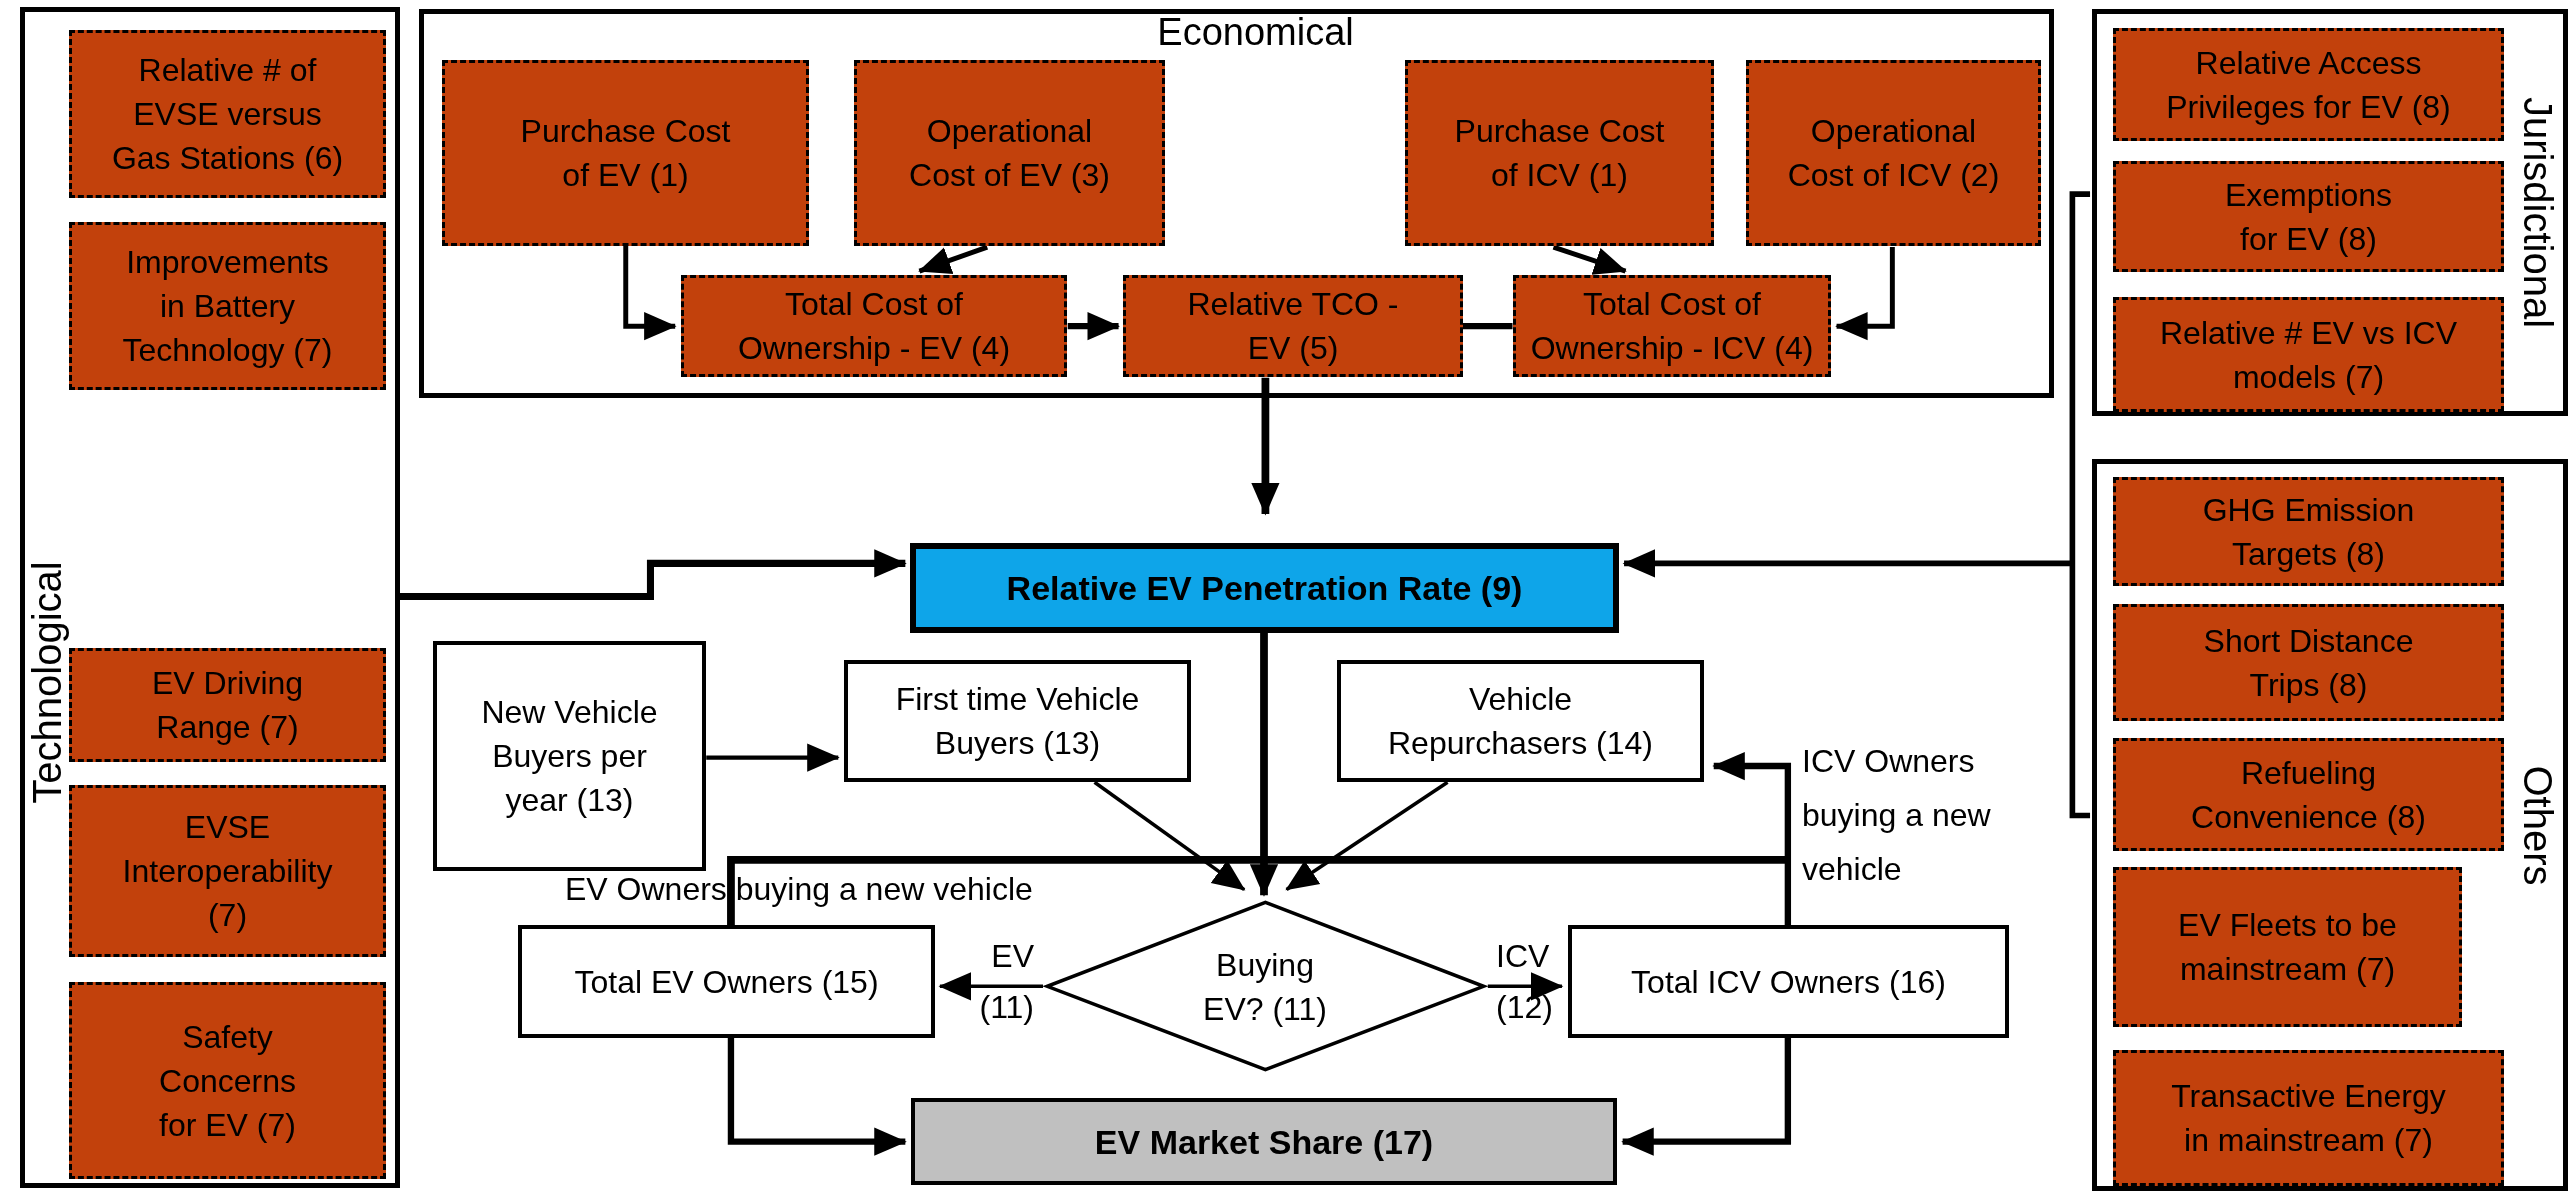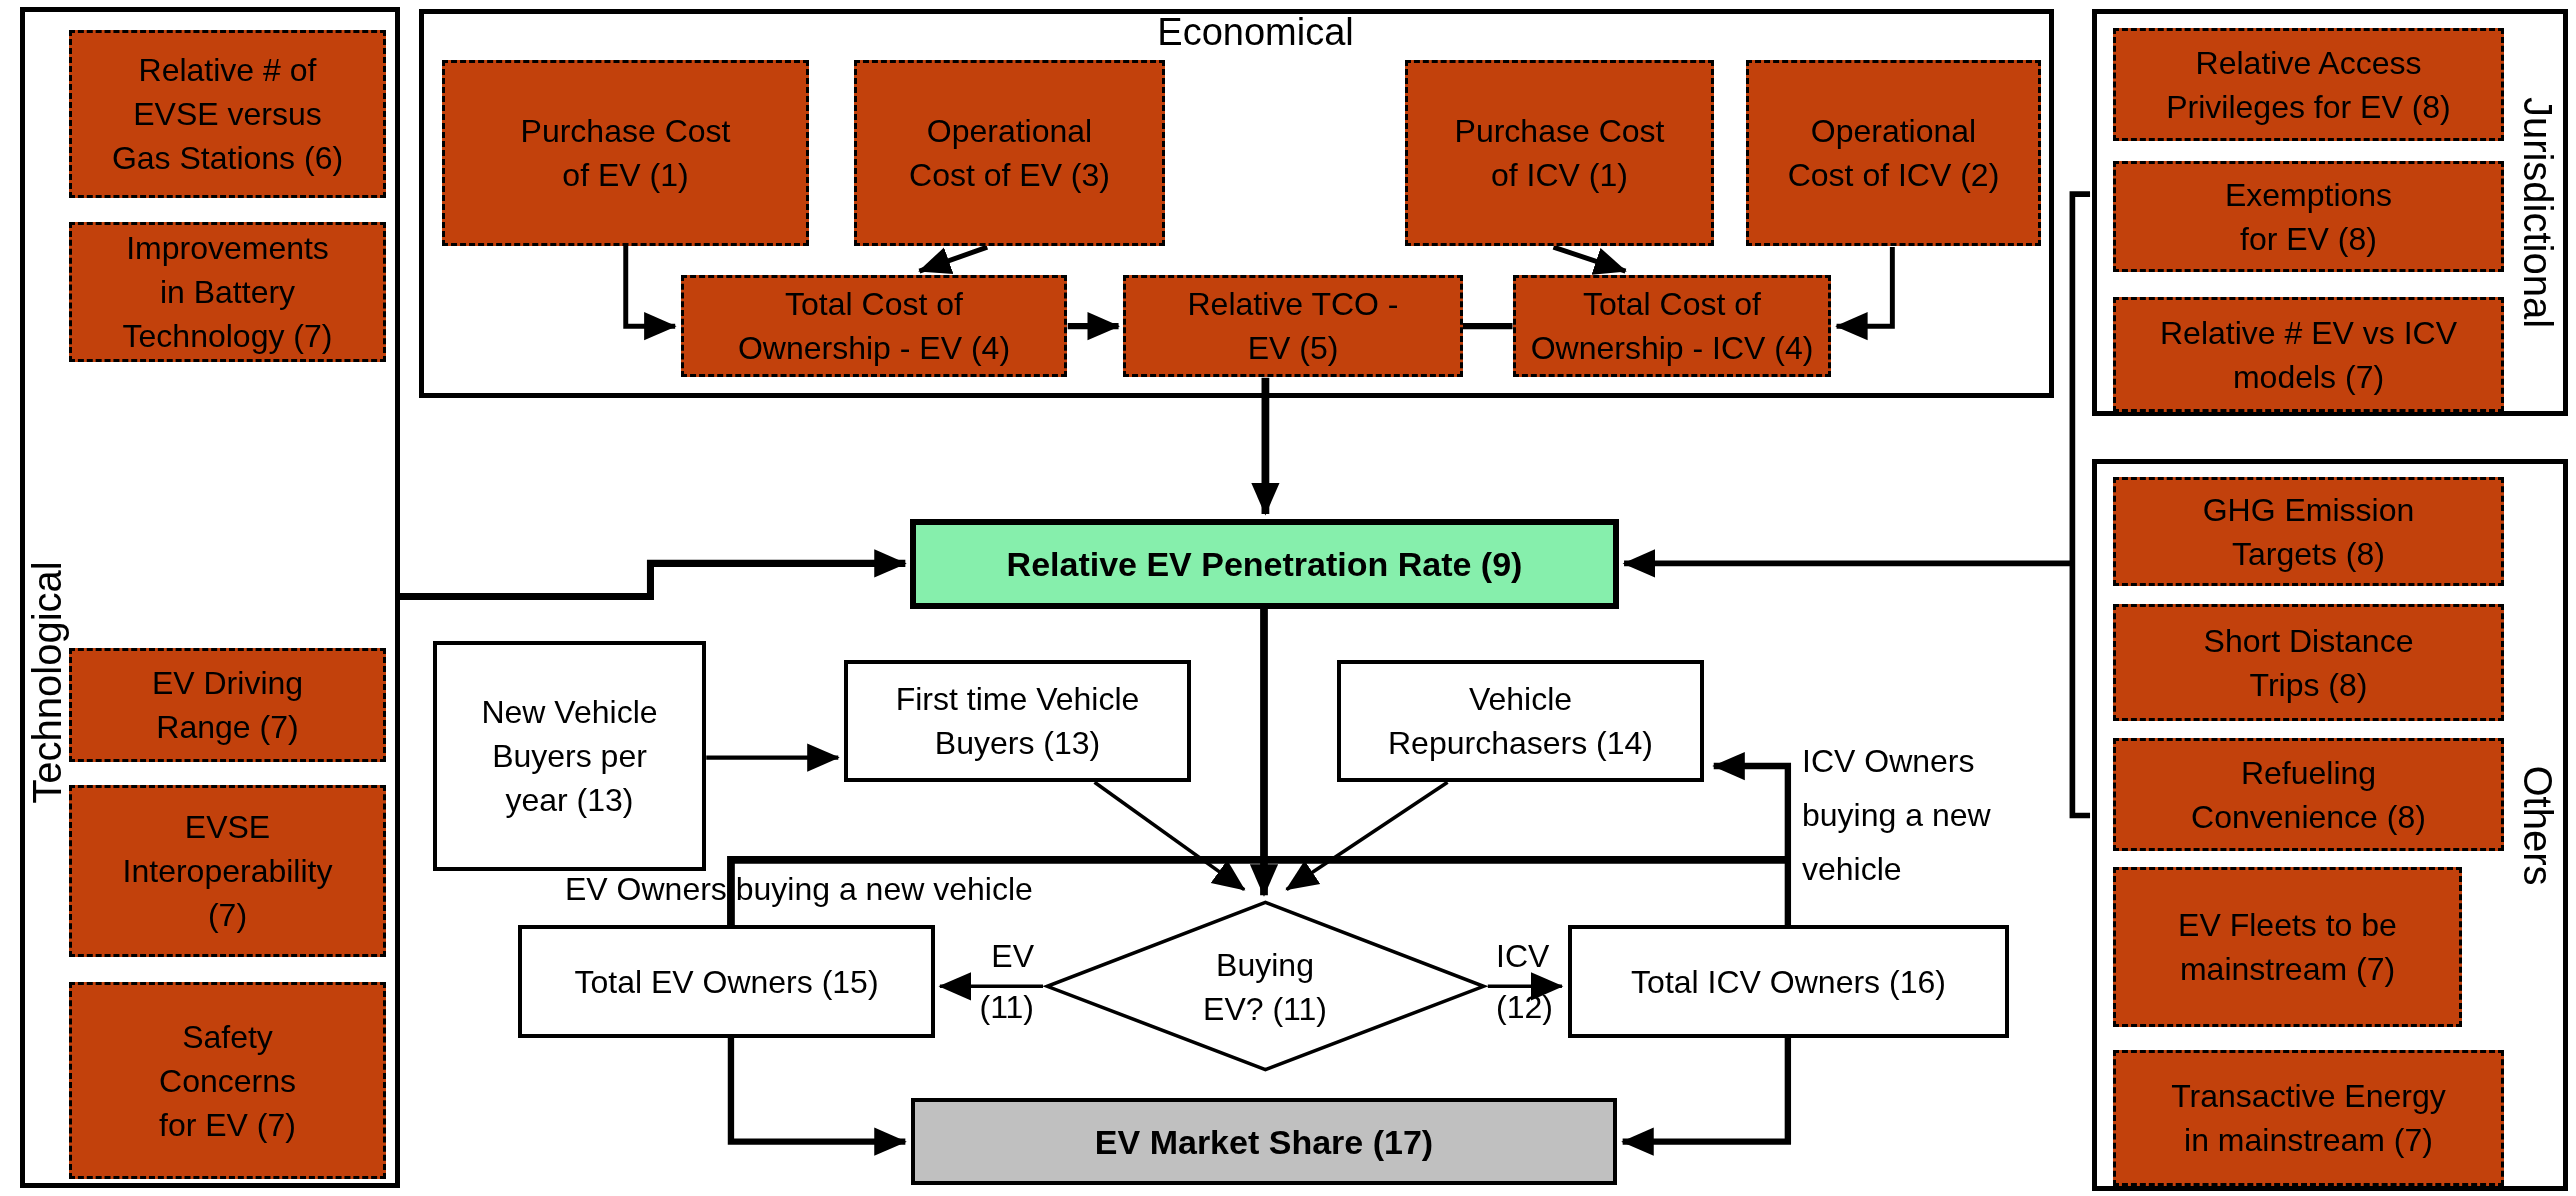--- a/index.html
+++ b/index.html
@@ -11,21 +11,21 @@
         display:flex;align-items:center;justify-content:center;text-align:center;}
   .nbox{position:absolute;border:4.2px solid #000;background:#ffffff;box-sizing:border-box;
         display:flex;align-items:center;justify-content:center;text-align:center;}
   .txt{white-space:pre-line;font-size:32px;line-height:44px;}
   .title{position:absolute;font-size:38px;text-align:center;padding-left:19px;}
   .vlabel{position:absolute;width:424px;height:49px;font-size:40px;line-height:49px;text-align:center;}
   .rotccw{transform:rotate(-90deg);}
   .rotcw{transform:rotate(90deg);}
   .elabel{position:absolute;font-size:32px;line-height:51px;white-space:pre-line;}
   .bold{font-weight:bold;}
-  .penet{background:#86efac;border-width:6.4px;}
+  .penet{background:#0ea5e9;border-width:6.4px;margin-top:24px;}
   .market{background:#c0c0c0;}
   .dtext{position:absolute;display:flex;align-items:center;justify-content:center;text-align:center;}
 </style>
 </head>
 <body>
 
 <div id="canvas">
 
   <svg id="wires" width="2576" height="1196" viewBox="0 0 3648 1694">
     <defs>
@@ -73,21 +73,21 @@
   <div class="title" style="left:419px;top:11.3px;width:1635px">Economical</div>
   <div class="vlabel rotccw" style="left:-165px;top:658px">Technological</div>
   <div class="vlabel rotcw" style="left:2325px;top:188px">Jurisdictional</div>
   <div class="vlabel rotcw" style="left:2325px;top:801px">Others</div>
 
   <div class="dbox" style="left:69px;top:30px;width:317px;height:168px">
     <div class="txt">Relative # of
 EVSE versus
 Gas Stations (6)</div>
     </div>
-  <div class="dbox" style="left:69px;top:222px;width:317px;height:140px">
+  <div class="dbox" style="left:69px;top:222px;width:317px;height:168px">
     <div class="txt">Improvements
 in Battery
 Technology (7)</div>
     </div>
   <div class="dbox" style="left:69px;top:648px;width:317px;height:114px">
     <div class="txt">EV Driving
 Range (7)</div>
     </div>
   <div class="dbox" style="left:69px;top:785px;width:317px;height:172px">
     <div class="txt">EVSE

